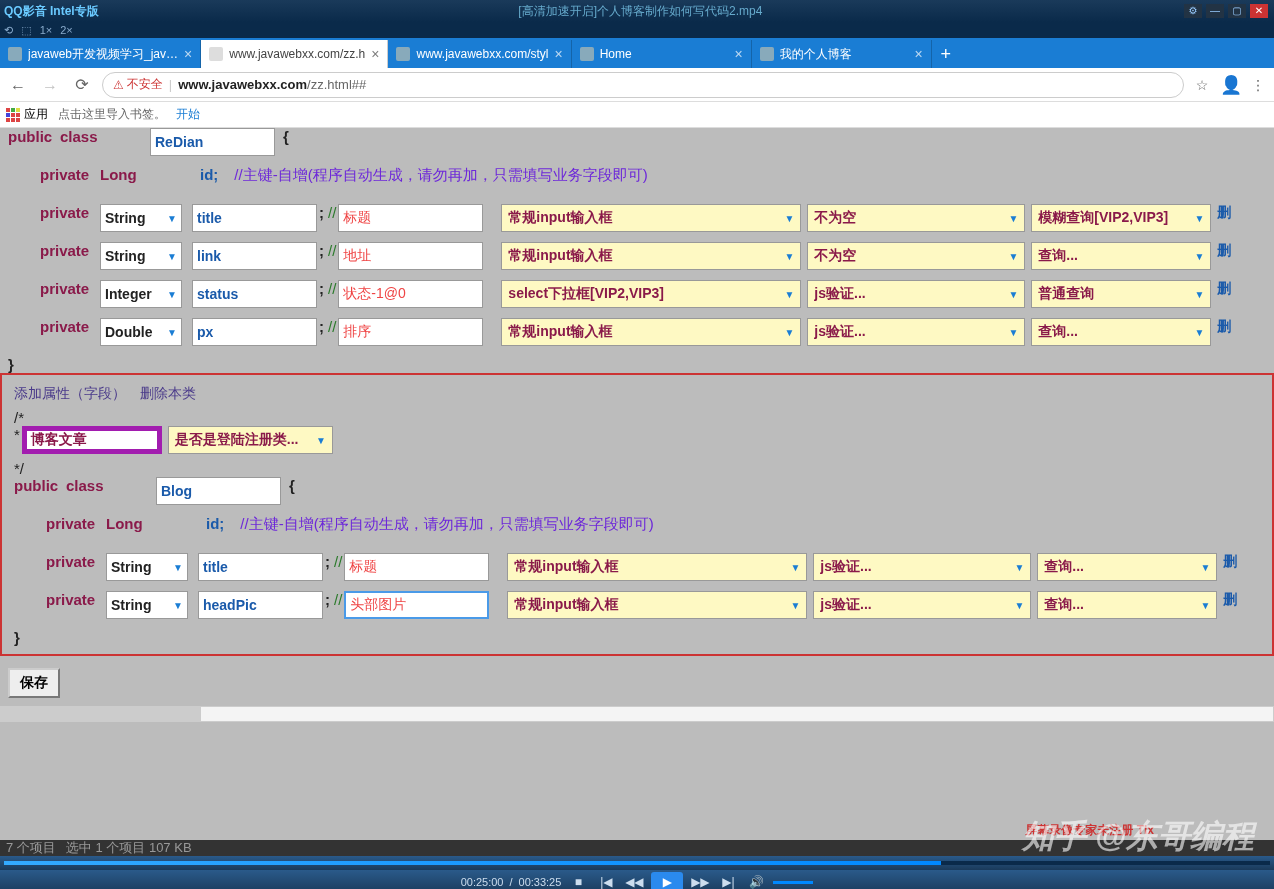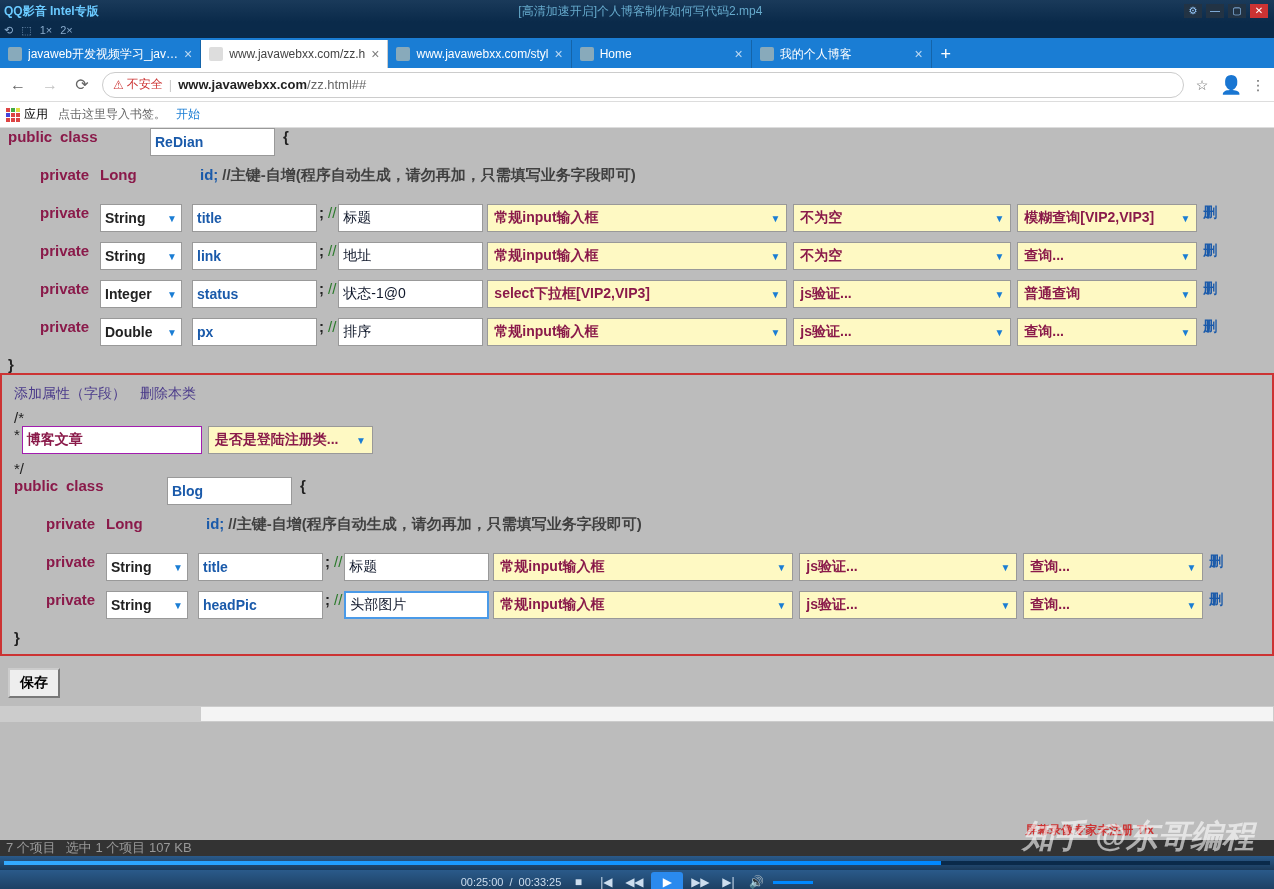--- a/index.html
+++ b/index.html
@@ -39,33 +39,33 @@
 .codeblock { border:2px solid #c33; background:#bcbcbc; padding:4px 4px 8px 4px; margin:0 0 4px 0; }
 .row { display:flex; align-items:flex-start; min-height:38px; font-size:15px; }
 .kw { color:#8a1a4a; font-weight:bold; width:60px; padding-left:8px; }
 .kw.indent { padding-left:40px; }
 .type { color:#8a1a4a; font-weight:bold; width:80px; }
 .typesel { width:82px; height:28px; background:#fff; border:1px solid #999; color:#222; font-weight:bold; font-size:14px; position:relative; padding:0 4px; display:flex; align-items:center; justify-content:space-between; }
 .typesel .arrow, .selbox .arrow { color:#1a7dd4; font-size:10px; }
 .fieldname { width:125px; height:28px; background:#fff; border:1px solid #999; color:#1a5aaa; font-weight:bold; font-size:14px; padding:0 4px; margin-left:10px; display:flex; align-items:center; }
 .semi { color:#222; font-weight:bold; margin:0 2px; }
 .cmt { color:#2a7a2a; margin:0 2px; }
-.cmtbox { width:145px; height:28px; background:#fff; border:1px solid #999; color:#0f172a; font-size:14px; padding:0 4px; display:flex; align-items:center; margin-right:4px; }
+.cmtbox { width:145px; height:28px; background:#fff; border:1px solid #999; color:#ef4444; font-size:14px; padding:0 4px; display:flex; align-items:center; margin-right:18px; }
 .cmtbox.focus { border:2px solid #4a9ae8; }
 .selbox { height:28px; background:#fef9c3; border:1px solid #999; color:#8a1a4a; font-weight:bold; font-size:14px; padding:0 6px; display:flex; align-items:center; justify-content:space-between; margin-right:6px; }
 .sel1 { width:300px; }
 .sel2 { width:218px; }
 .sel3 { width:180px; }
 .del { color:#1a5aaa; font-weight:bold; font-size:14px; }
 .brace { color:#222; padding-left:8px; font-size:15px; font-weight:bold; }
 .idrow { color:#1a5aaa; font-weight:bold; margin-left:10px; }
-.idcmt { color:#404040; font-weight:bold; margin-left:4px; }
+.idcmt { color:#6d28d9; font-weight:normal; margin-left:16px; }
 .toplinks { padding:6px 8px; font-size:14px; }
 .toplinks a { color:#4a3a8a; text-decoration:none; margin-right:10px; }
-.classinput { width:180px; height:28px; background:#fff; border:1px solid #a21caf; color:#8a1a4a; font-weight:bold; font-size:14px; padding:0 4px; display:flex; align-items:center; }
+.classinput { width:140px; height:28px; background:#fff; border:5px solid #a21caf; color:#8a1a4a; font-weight:bold; font-size:14px; padding:0 4px; display:flex; align-items:center; }
 .loginsel { width:165px; margin-left:6px; }
 .savebtn { margin:8px; padding:4px 10px; background:#eee; border:2px outset #ccc; font-size:14px; font-weight:bold; cursor:pointer; display:inline-block; }
 .hscroll { height:16px; background:#eee; border:1px solid #ccc; display:flex; }
 .hscroll .track { flex:1; background:#f4f4f4; }
 .hscroll .thumb { width:200px; height:100%; background:#ccc; }
 .recorder { position:absolute; right:120px; bottom:50px; font-size:12px; color:#c33; font-weight:bold; pointer-events:none; }
 .watermark { position:absolute; right:20px; bottom:30px; font-size:32px; color:rgba(255,255,255,.6); font-weight:bold; pointer-events:none; font-style:italic; }
 .statusbar { height:16px; background:#333; color:#999; font-size:13px; display:flex; align-items:center; padding:0 6px; gap:10px; }
 .progress { height:14px; background:linear-gradient(#2a5a8a,#1a3a5a); display:flex; align-items:center; }
 .progbar { flex:1; height:4px; background:#0a2a4a; position:relative; margin:0 4px; }
@@ -284,21 +284,21 @@
         <span class="selbox loginsel">
             <span>是否是登陆注册类...</span>
             <span class="arrow">▼</span>
           </span>
       </div>
       <div class="brace" style="font-weight:normal">*/</div>
 
       <div class="row">
         <span class="kw">public</span>
         <span class="type" style="width:90px">class</span>
-        <span class="fieldname" style="margin-left:11px">Blog</span>
+        <span class="fieldname" style="margin-left:0">Blog</span>
         <span class="brace">{</span>
       </div>
       <div class="row">
         <span class="kw indent" style="width:100px">private</span>
         <span class="type" style="width:90px">Long</span>
         <span class="idrow"><span>id;</span><span class="idcmt">//主键-自增(程序自动生成，请勿再加，只需填写业务字段即可)</span></span>
       </div>
       <div id="c2fields">
           <div class="row">
     <span class="kw indent" style="width:100px">private</span>

